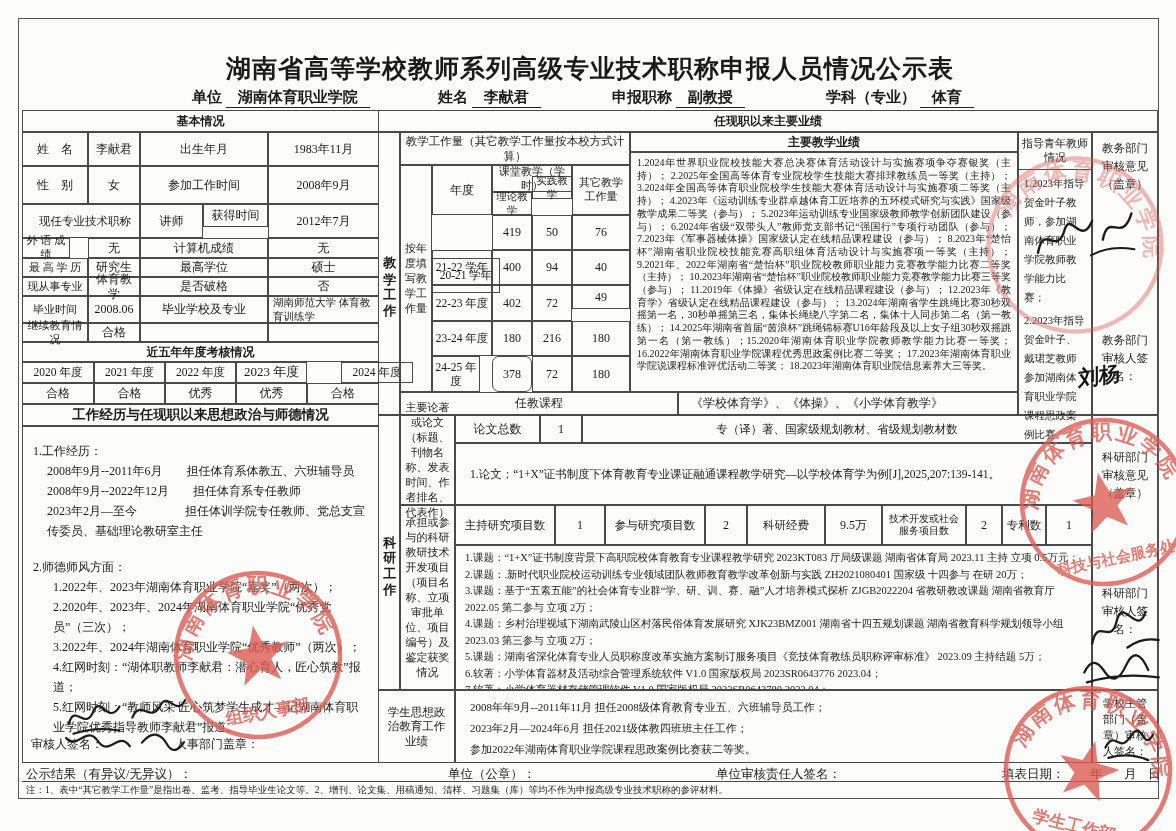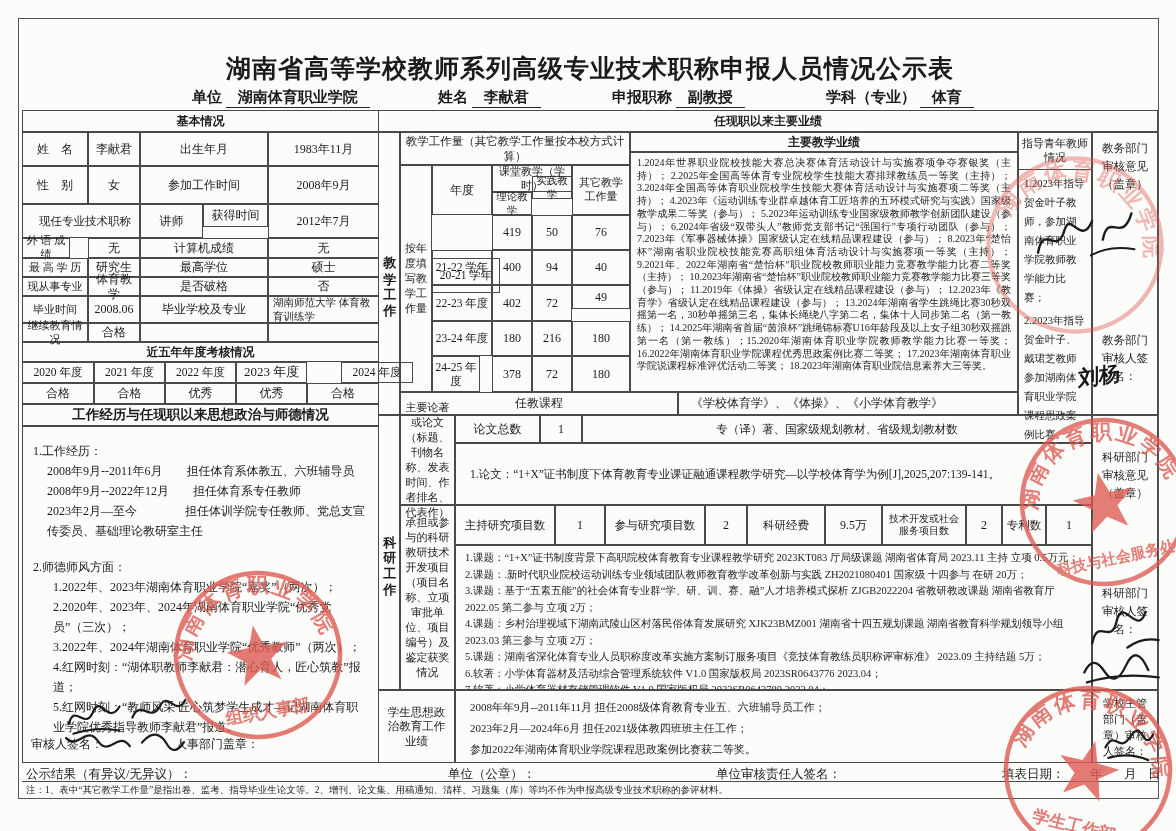--- a/index.html
+++ b/index.html
@@ -158,21 +158,21 @@
   <div class="c" style="left:492px;top:285px;width:40px;height:36px;">402</div>
   <div class="c" style="left:532px;top:285px;width:40px;height:36px;">72</div>
   <div class="c" style="left:572px;top:285px;width:58px;height:24px;">49</div>
 
   <div class="c" style="left:432px;top:321px;width:60px;height:35px;font-size:11.5px;">23-24 年度</div>
   <div class="c" style="left:492px;top:321px;width:40px;height:35px;">180</div>
   <div class="c" style="left:532px;top:321px;width:40px;height:35px;">216</div>
   <div class="c" style="left:572px;top:321px;width:58px;height:35px;">180</div>
 
   <div class="c" style="left:432px;top:356px;width:48px;height:36px;font-size:11.5px;">24-25 年度</div>
-  <div class="c" style="left:492px;top:356px;width:40px;height:36px;">378</div>
+  <div class="c" style="left:492px;top:356px;width:40px;height:36px;border-radius:7px;">378</div>
   <div class="c" style="left:532px;top:356px;width:40px;height:36px;">72</div>
   <div class="c" style="left:572px;top:356px;width:58px;height:36px;">180</div>
 
   <div class="c" style="left:400px;top:392px;width:278px;height:23px;">任教课程</div>
   <div class="c tl" style="left:678px;top:392px;width:340px;height:23px;padding-left:12px;align-items:center;">《学校体育学》、《体操》、《小学体育教学》</div>
 
   <div class="c" style="left:630px;top:132px;width:388px;height:20px;font-weight:600;">主要教学业绩</div>
   <div class="c tl ach-body" style="left:630px;top:152px;width:388px;height:240px;">1.2024年世界职业院校技能大赛总决赛体育活动设计与实施赛项争夺赛银奖（主持）； 2.2025年全国高等体育专业院校学生技能大赛排球教练员一等奖（主持）； 3.2024年全国高等体育职业院校学生技能大赛体育活动设计与实施赛项二等奖（主持）； 4.2023年《运动训练专业群卓越体育工匠培养的五环模式研究与实践》国家级教学成果二等奖（参与）； 5.2023年运动训练专业国家级教师教学创新团队建设（参与）； 6.2024年省级“双带头人”教师党支部书记“强国行”专项行动团队（参与）； 7.2023年《军事器械体操》国家级认定在线精品课程建设（参与）； 8.2023年“楚怡杯”湖南省职业院校技能竞赛高职组体育活动设计与实施赛项一等奖（主持）； 9.2021年、2022年湖南省“楚怡杯”职业院校教师职业能力竞赛教学能力比赛二等奖（主持）； 10.2023年湖南省“楚怡杯”职业院校教师职业能力竞赛教学能力比赛三等奖（参与）； 11.2019年《体操》省级认定在线精品课程建设（参与）； 12.2023年《教育学》省级认定在线精品课程建设（参与）； 13.2024年湖南省学生跳绳比赛30秒双摇第一名，30秒单摇第三名，集体长绳绕八字第二名，集体十人同步第二名（第一教练）； 14.2025年湖南省首届“茵浪杯”跳绳锦标赛U16年龄段及以上女子组30秒双摇跳第一名（第一教练）；15.2020年湖南体育职业学院教师教学能力比赛一等奖； 16.2022年湖南体育职业学院课程优秀思政案例比赛二等奖； 17.2023年湖南体育职业学院说课程标准评优活动二等奖； 18.2023年湖南体育职业院信息素养大三等奖。</div>
 
   <div class="c" style="left:1018px;top:132px;width:74px;height:283px;flex-direction:column;justify-content:flex-start;padding:0;">

